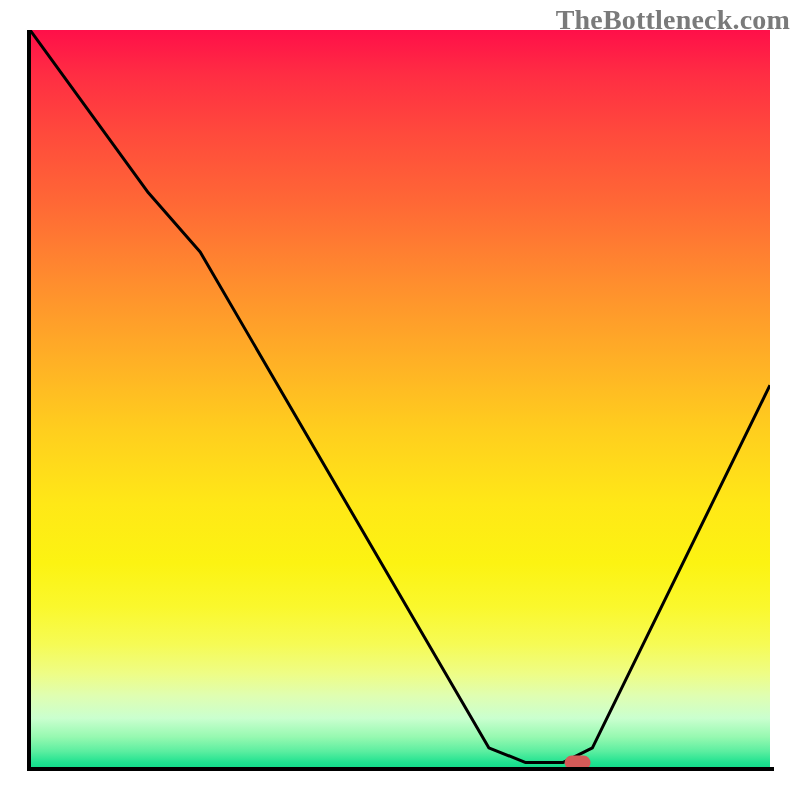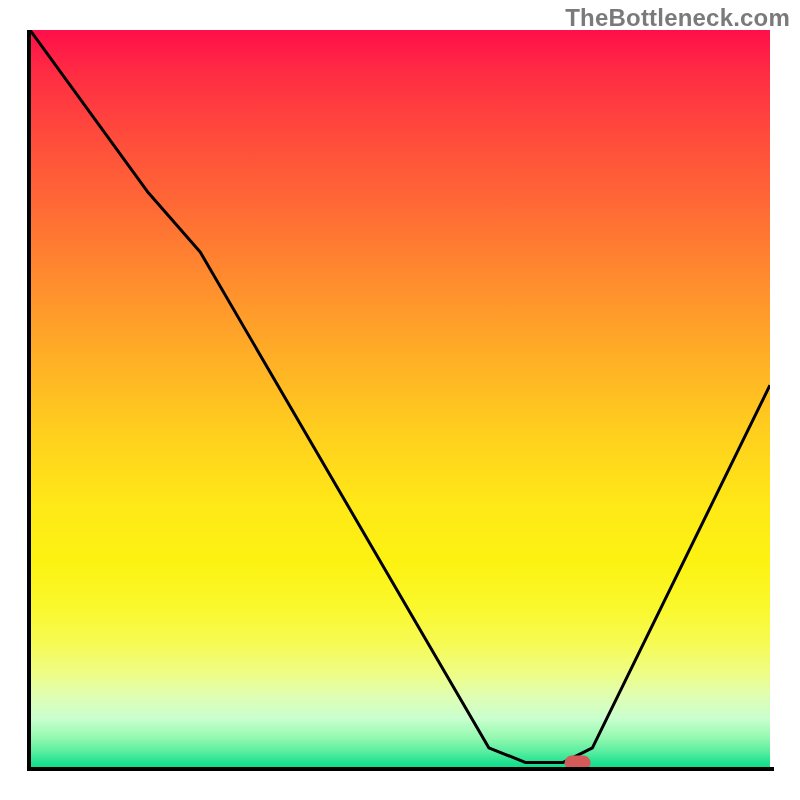--- a/index.html
+++ b/index.html
@@ -13,25 +13,26 @@
   }
   .wrap {
     position: relative;
     width: 800px;
     height: 800px;
   }
   .watermark {
     position: absolute;
     top: 4px;
     right: 10px;
-    font-size: 24px;
+    font-size: 28px;
     font-weight: 600;
     color: #7a7a7a;
     letter-spacing: 0.2px;
     z-index: 20;
+    font-family: Liberation Serif, serif;
   }
   .plot-area {
     position: absolute;
     left: 30px;
     top: 30px;
     width: 740px;
     height: 740px;
     box-sizing: border-box;
     overflow: hidden;
   }

